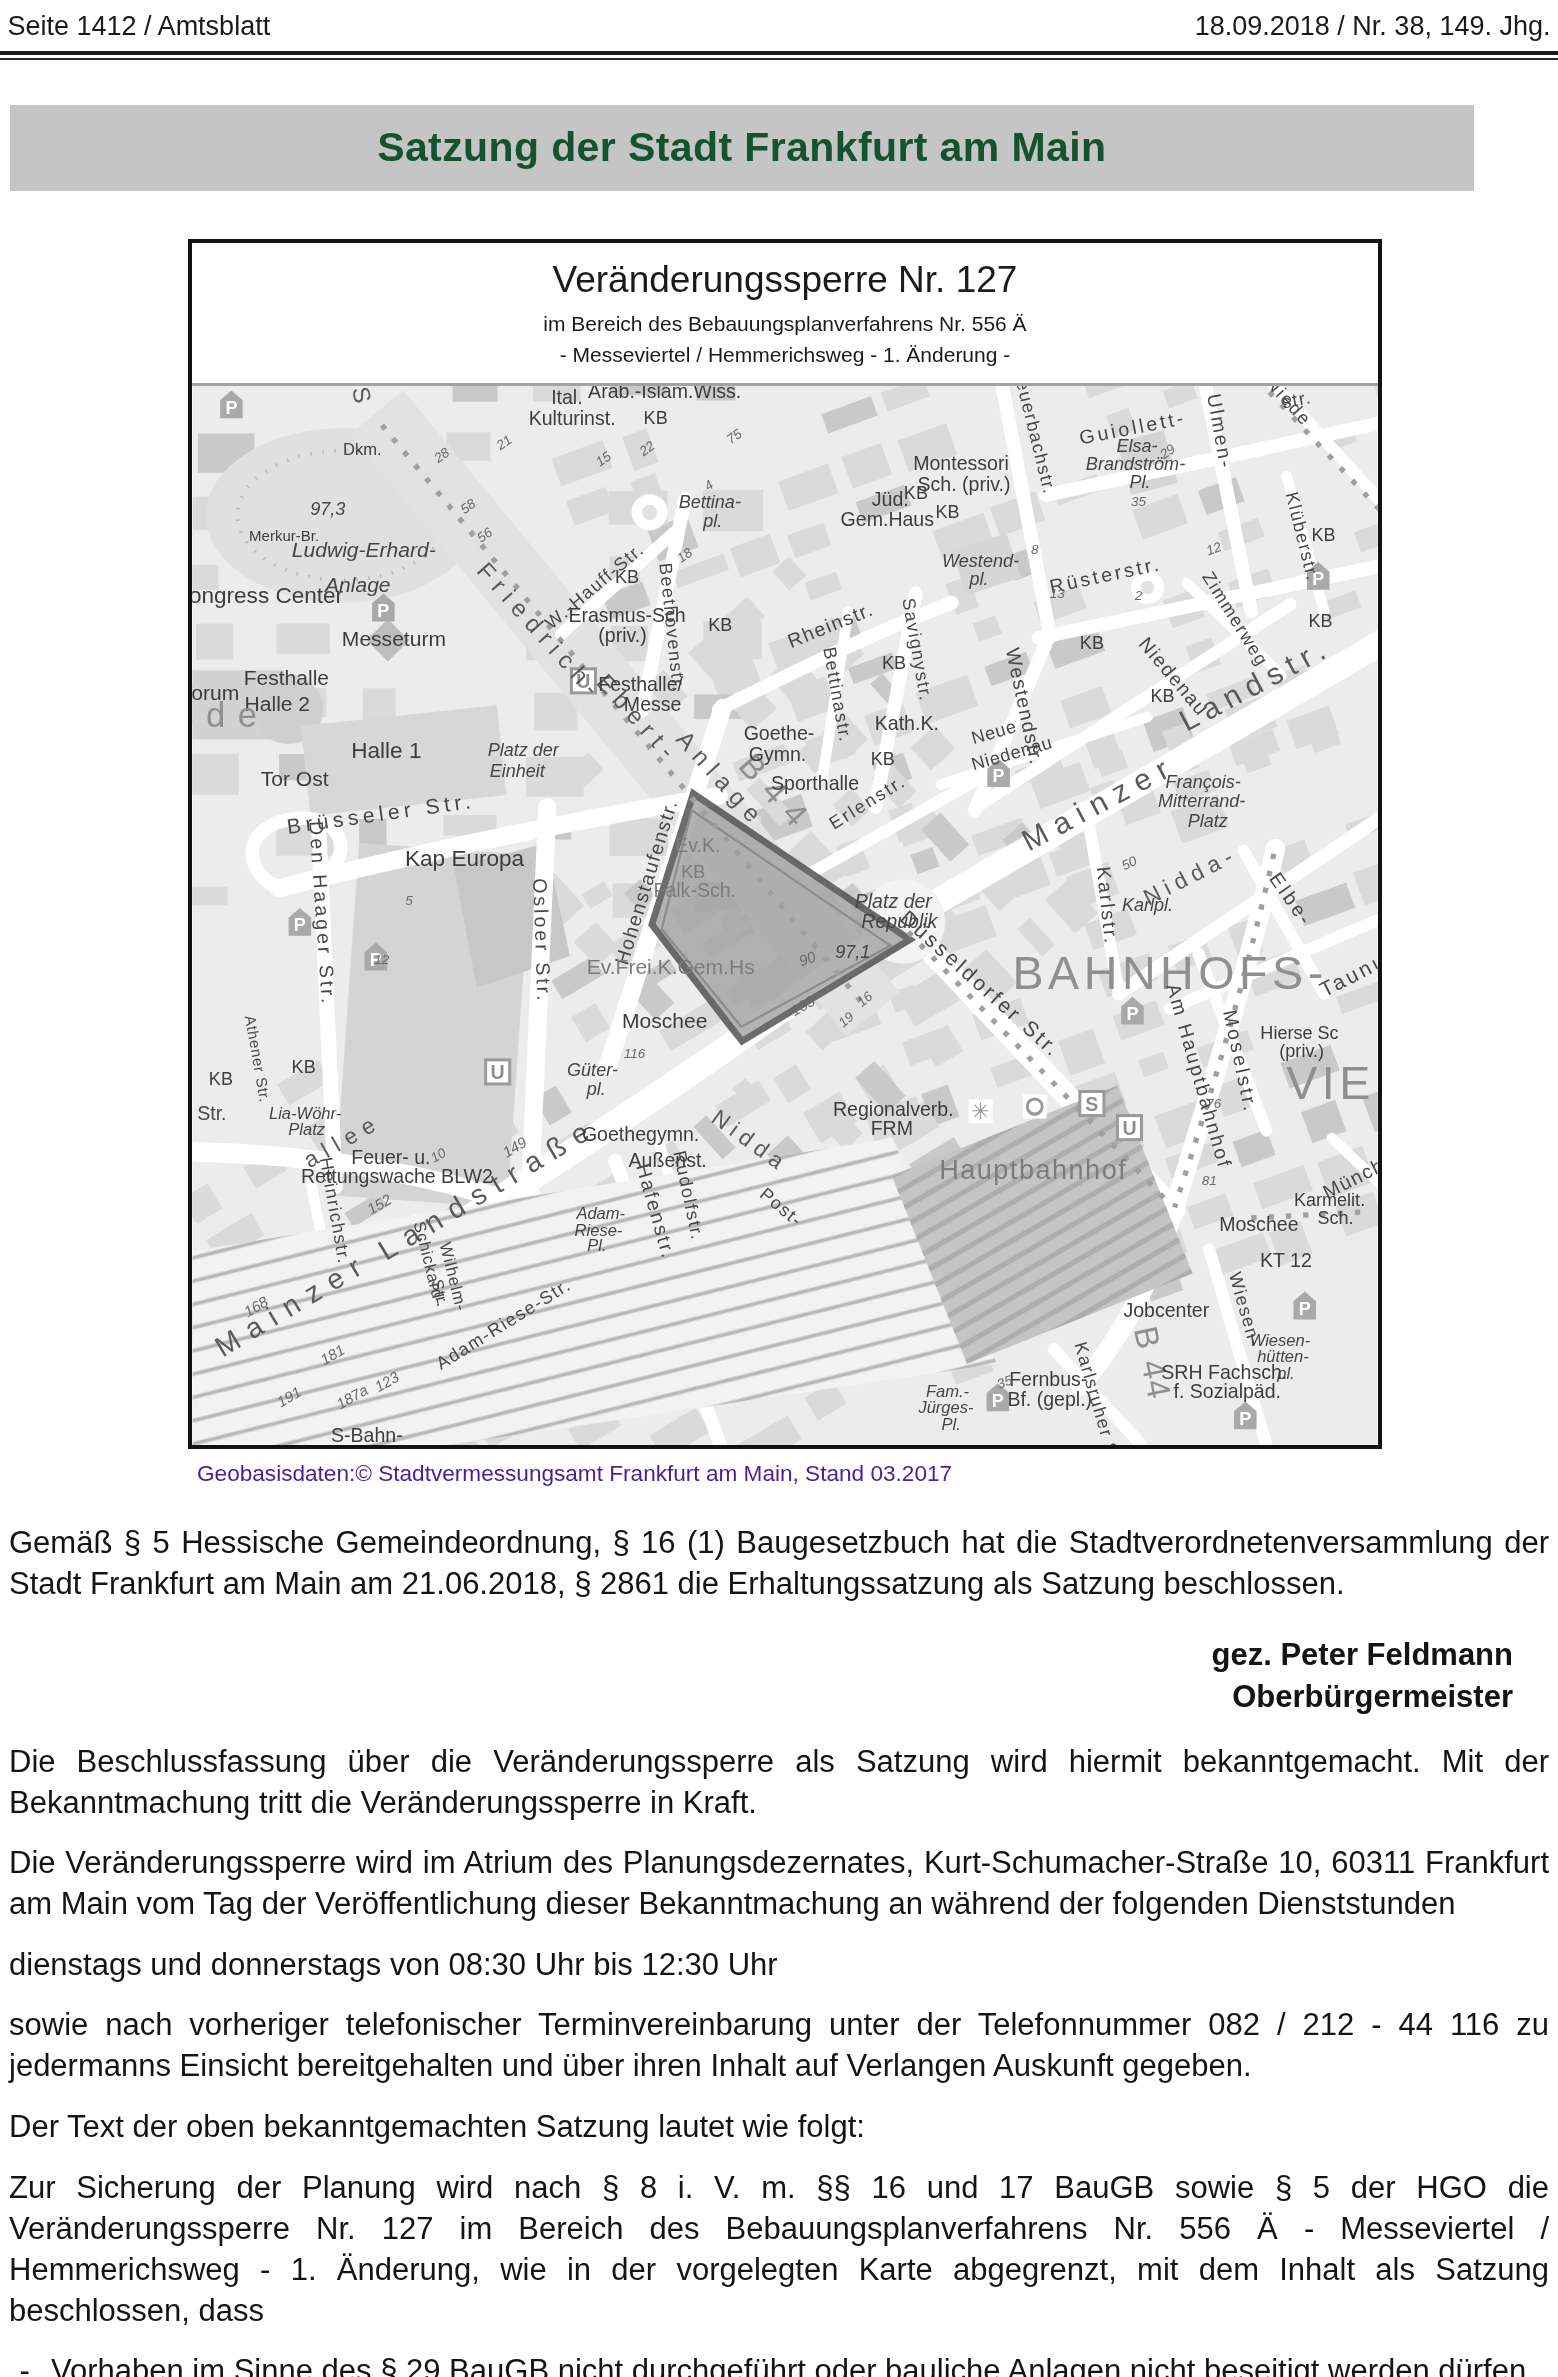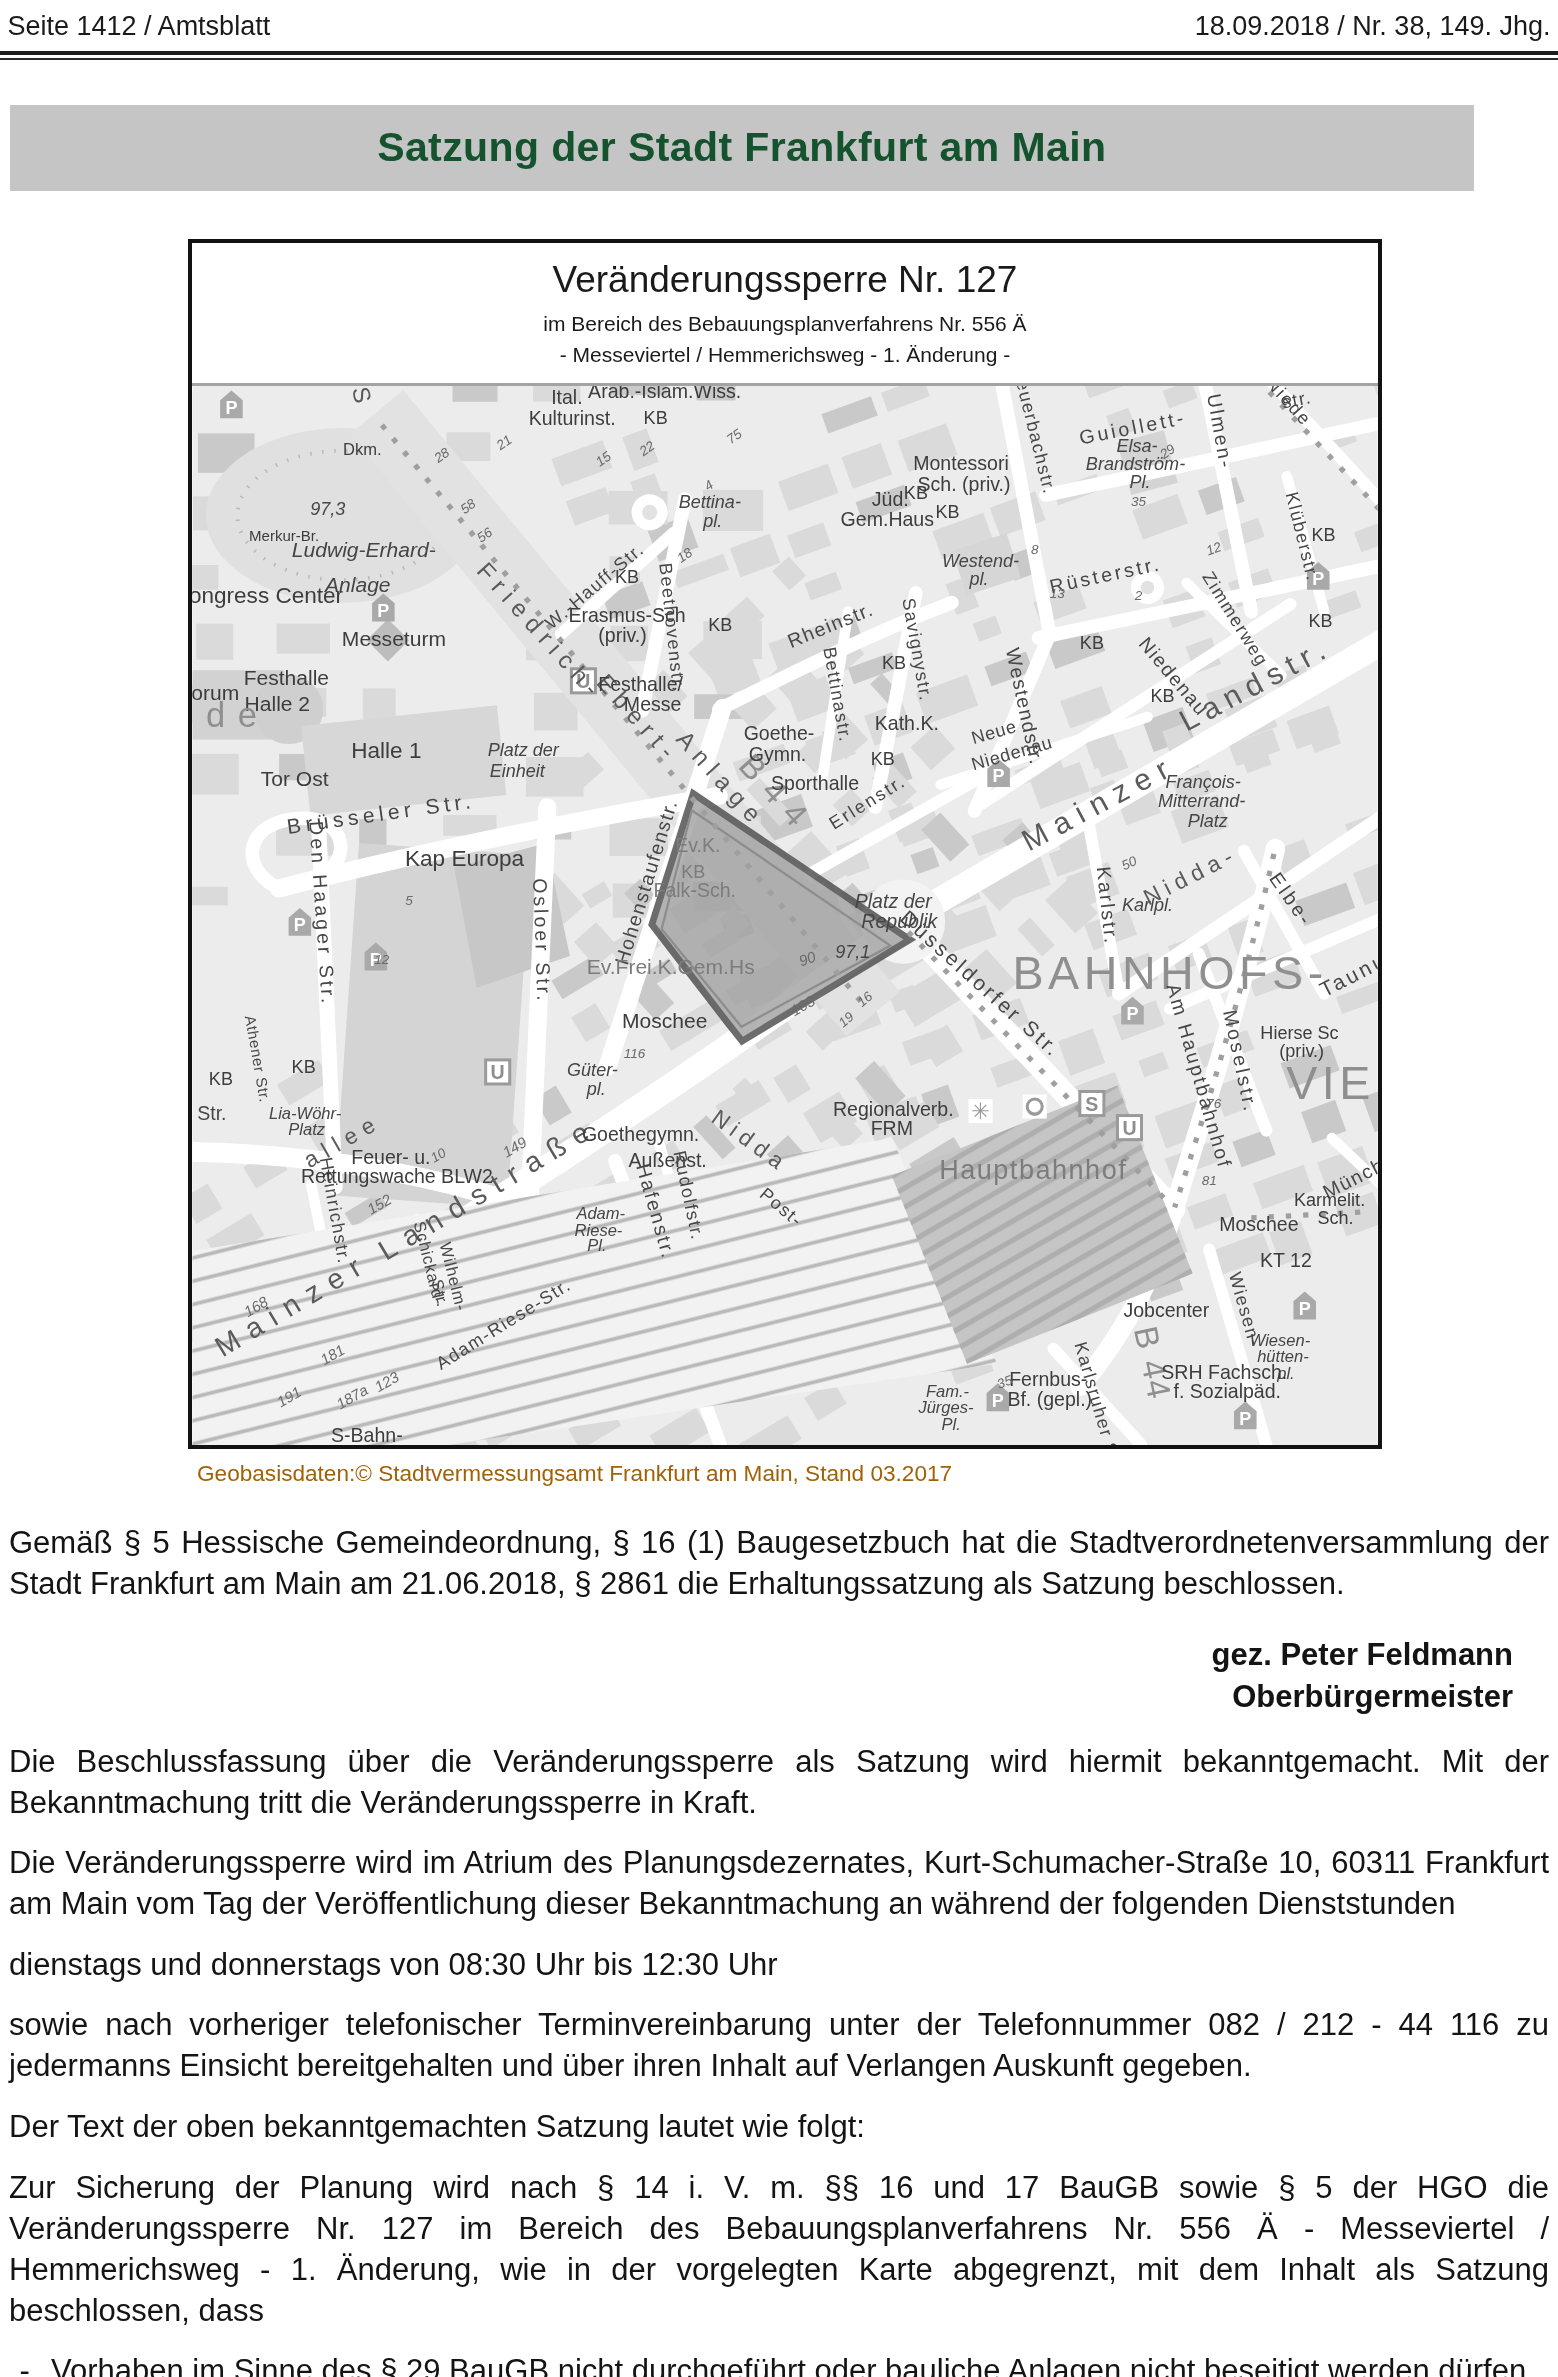--- a/index.html
+++ b/index.html
@@ -20,21 +20,21 @@
   .mt3{font-size:21px;margin:4px;}
   svg{display:block;}
   svg text{font-family:"Liberation Sans",sans-serif;}
   .ml-p{fill:#3d3d3d}
   .ml-s{fill:#474747}
   .ml-i{fill:#454545;font-style:italic}
   .ml-f{fill:#7c7c7c}
   .ml-b{fill:#8f8f8f}
   .ml-g{fill:#5a5a5a}
   .ml-n{fill:#6a6a6a;font-style:italic}
-  .caption{margin:12px 0 7px 197px;font-size:22.6px;color:#a16207;}
+  .caption{margin:12px 0 7px 197px;font-size:22.6px;color:#4c1d95;}
   
   .bodytxt{margin:35px 9px 0 9px;font-size:31px;line-height:41px;color:#141414;}
   .bodytxt p{margin:0 0 19.6px 0;}
   .just{text-align:justify;}
   .sig{text-align:right;font-weight:bold;padding-right:36px;margin:30px 0 22.6px 0;line-height:42px;}
   .bullet{position:relative;padding-left:42px;margin:0 0 22.6px 0;text-align:justify;}
   .bullet .dash{position:absolute;left:10.5px;top:0;}
 </style>
 </head>
 <body>
@@ -805,21 +805,21 @@
     <p class="just">Gemäß § 5 Hessische Gemeindeordnung, § 16 (1) Baugesetzbuch hat die Stadtverordnetenversammlung der Stadt Frankfurt am Main am 21.06.2018, § 2861 die Erhaltungssatzung als Satzung beschlossen.</p>
     <div class="sig">
       <div>gez. Peter Feldmann</div>
       <div>Oberbürgermeister</div>
     </div>
     <p class="just">Die Beschlussfassung über die Veränderungssperre als Satzung wird hiermit bekanntgemacht. Mit der Bekanntmachung tritt die Veränderungssperre in Kraft.</p>
     <p class="just">Die Veränderungssperre wird im Atrium des Planungsdezernates, Kurt-Schumacher-Straße 10, 60311 Frankfurt am Main vom Tag der Veröffentlichung dieser Bekanntmachung an während der folgenden Dienststunden</p>
     <p>dienstags und donnerstags von 08:30 Uhr bis 12:30 Uhr</p>
     <p class="just">sowie nach vorheriger telefonischer Terminvereinbarung unter der Telefonnummer 082 / 212 - 44 116 zu jedermanns Einsicht bereitgehalten und über ihren Inhalt auf Verlangen Auskunft gegeben.</p>
     <p>Der Text der oben bekanntgemachten Satzung lautet wie folgt:</p>
-    <p class="just">Zur Sicherung der Planung wird nach § 14 i. V. m. §§ 16 und 17 BauGB sowie § 5 der HGO die Veränderungssperre Nr. 127 im Bereich des Bebauungsplanverfahrens Nr. 556 Ä - Messeviertel / Hemmerichsweg - 1. Änderung, wie in der vorgelegten Karte abgegrenzt, mit dem Inhalt als Satzung beschlossen, dass</p>
+    <p class="just">Zur Sicherung der Planung wird nach § 8 i. V. m. §§ 16 und 17 BauGB sowie § 5 der HGO die Veränderungssperre Nr. 127 im Bereich des Bebauungsplanverfahrens Nr. 556 Ä - Messeviertel / Hemmerichsweg - 1. Änderung, wie in der vorgelegten Karte abgegrenzt, mit dem Inhalt als Satzung beschlossen, dass</p>
     <div class="bullet">
       <span class="dash">-</span>
       <span>Vorhaben im Sinne des § 29 BauGB nicht durchgeführt oder bauliche Anlagen nicht beseitigt werden dürfen,</span>
     </div>
 
   </div>
 </div>
 
 
 </body></html>

